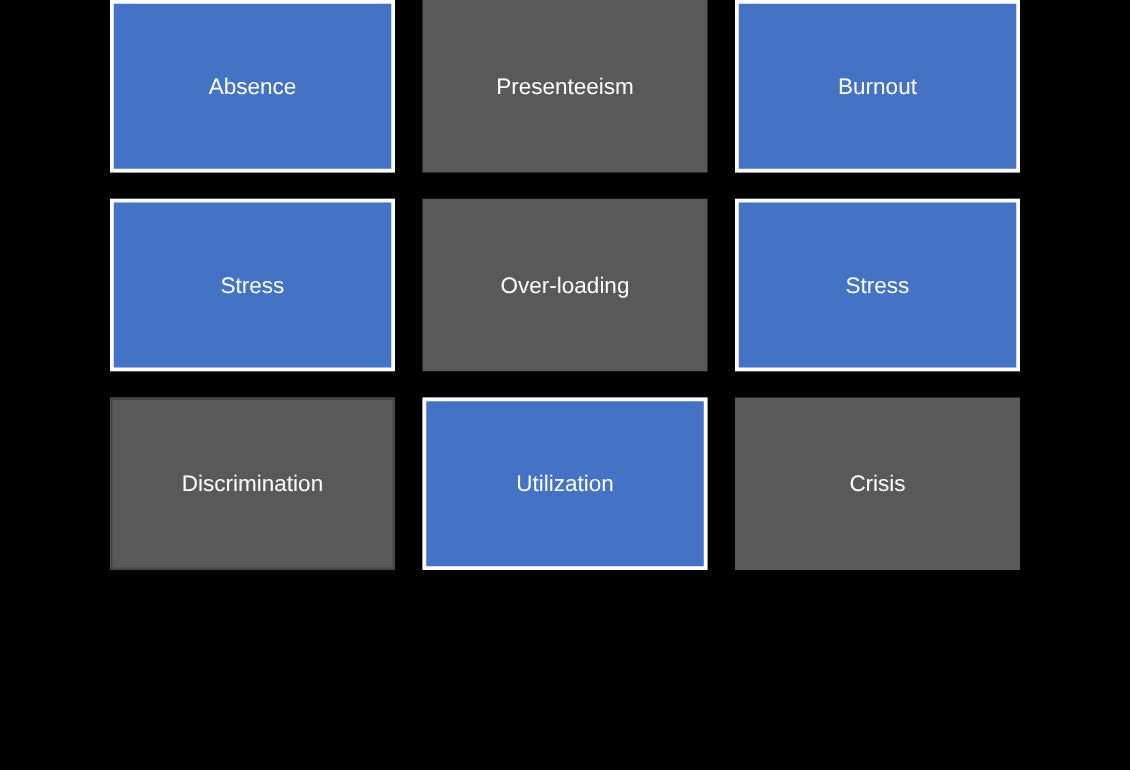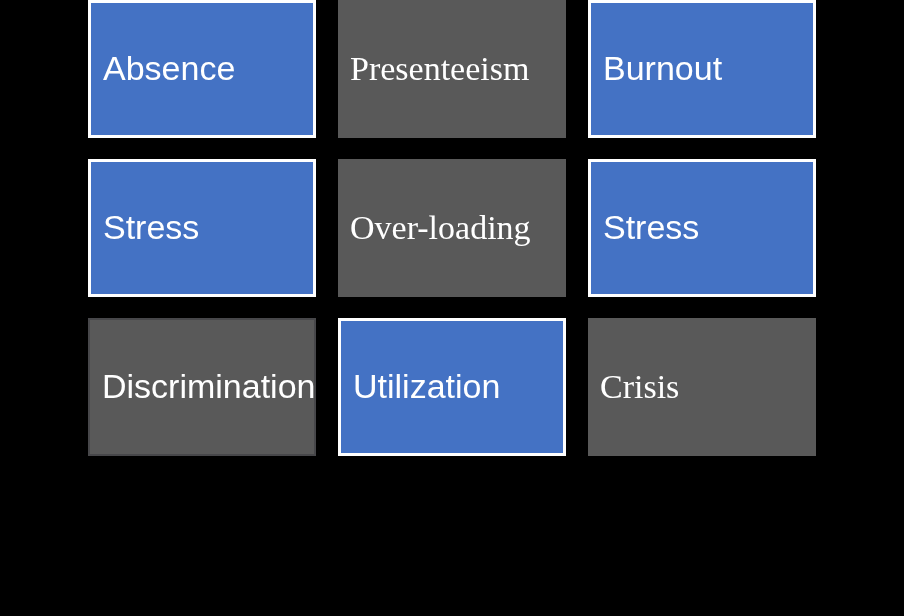--- a/index.html
+++ b/index.html
@@ -30,35 +30,34 @@
     display: grid;
     grid-template-columns: repeat(3, 228px);
     grid-template-rows: repeat(4, 138px);
     column-gap: 22px;
     row-gap: 21px;
   }
   .cell {
     box-sizing: border-box;
     display: flex;
     align-items: center;
-    justify-content: flex-start;
+    justify-content: center;
     text-align: center;
     color: var(--text, #ffffff);
-    font-size: 34px;
+    font-size: 18px;
     line-height: 1.35;
     padding: 12px 12px;
   }
   .cell-blue {
     background: var(--blue, #4472C4);
     border: 3px solid var(--border-white, #ffffff);
   }
   .cell-gray {
     background: var(--gray, #595959);
     border: none;
-    font-family: Liberation Serif, serif;
   }
   .cell-gray-bordered {
     background: var(--gray, #595959);
     border: 2px solid var(--gray-border, #47474A);
   }
   .cell-label {
     display: block;
     max-width: 200px;
   }
 </style>

